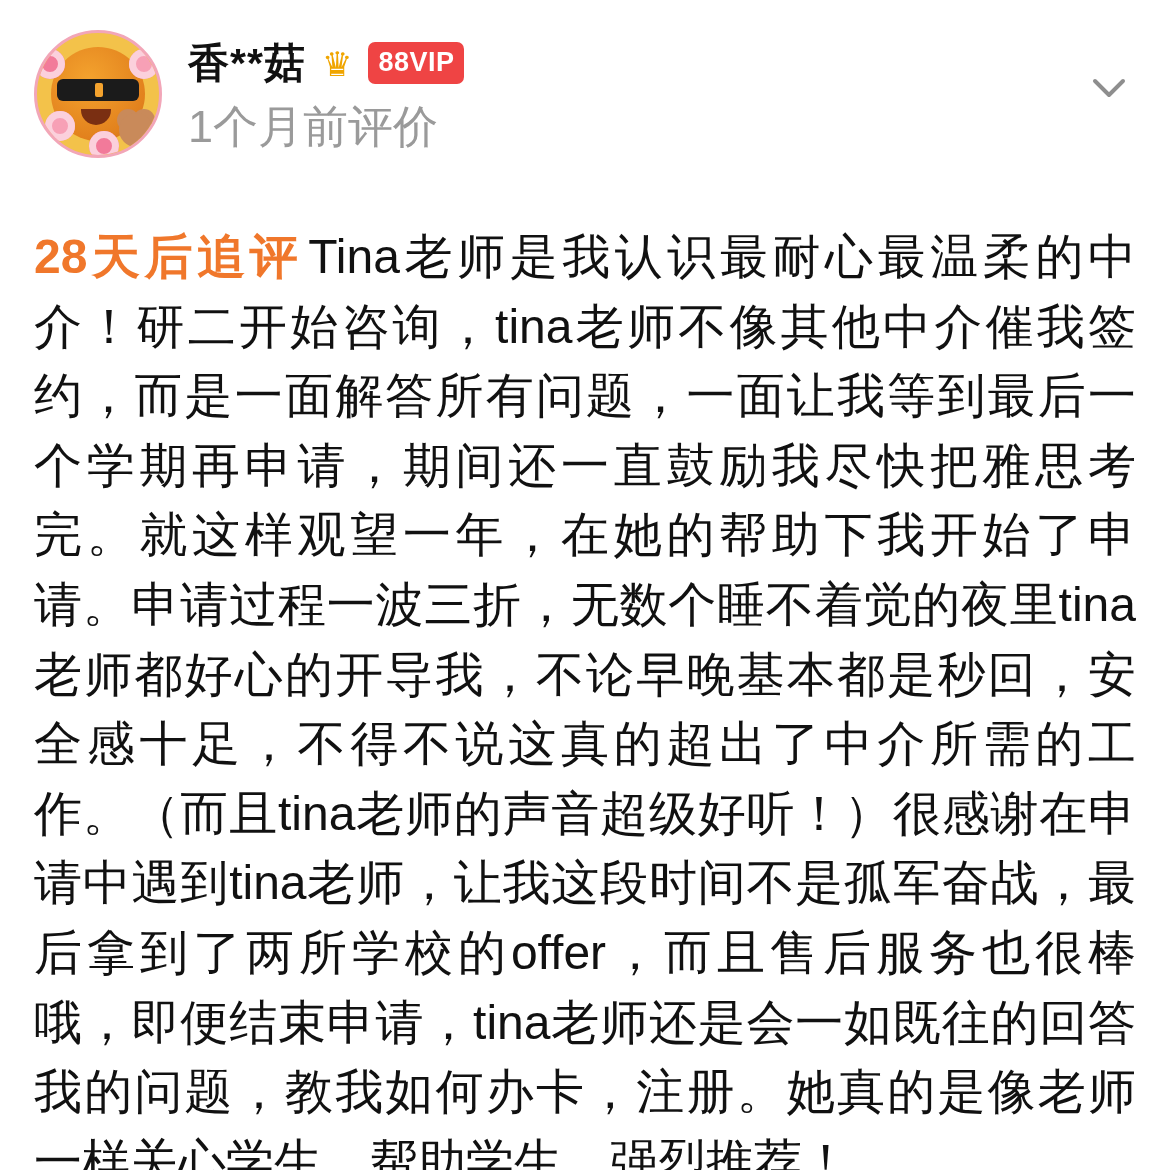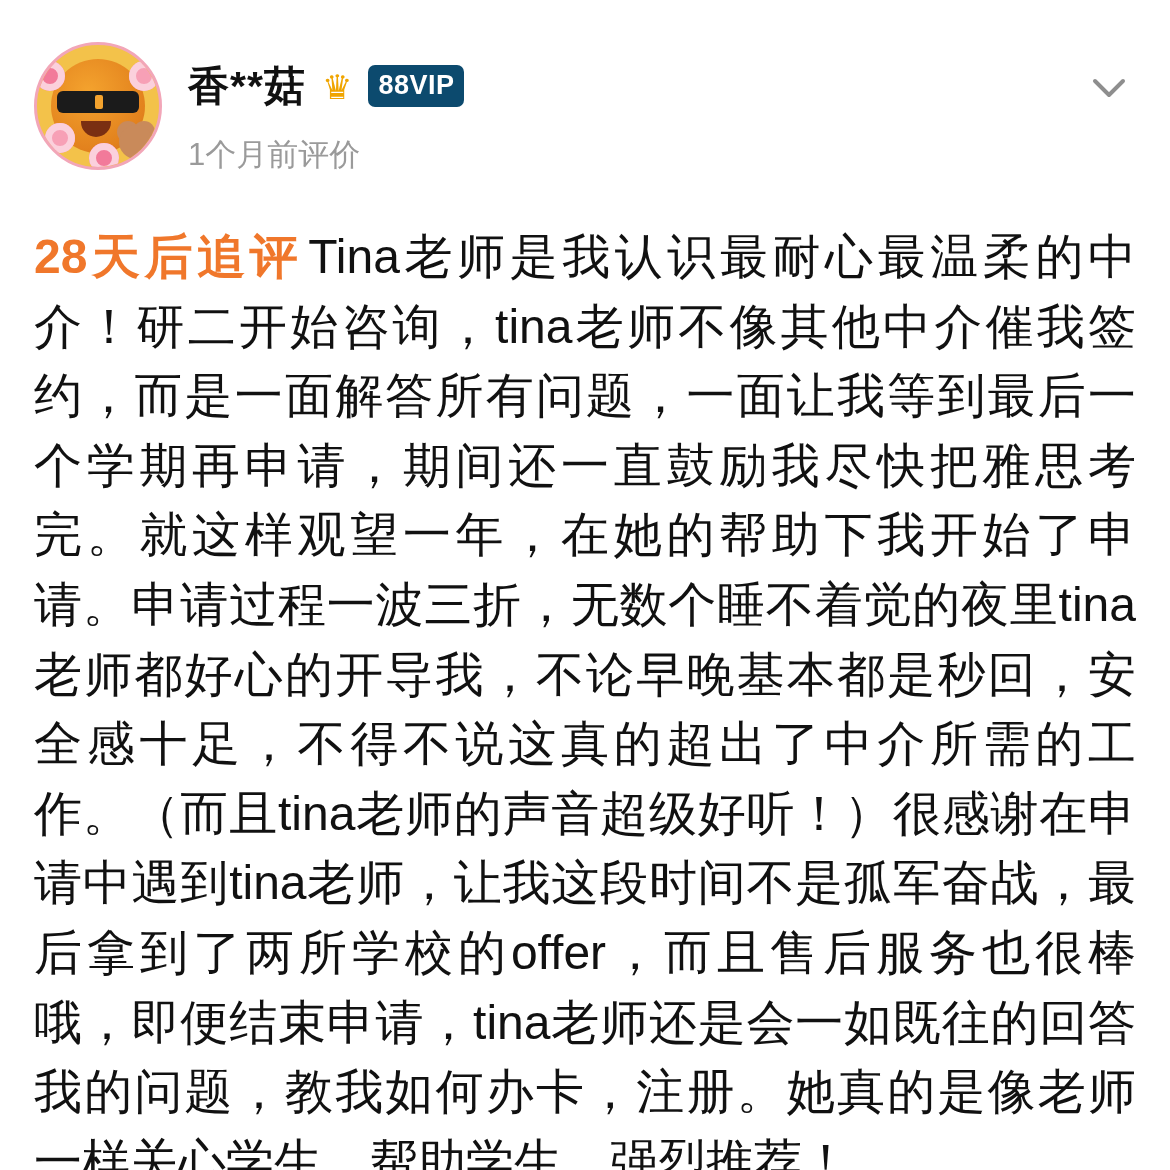--- a/index.html
+++ b/index.html
@@ -19,21 +19,21 @@
     height: 1170px;
     box-sizing: border-box;
     padding: 30px 34px 0 34px;
     background: #ffffff;
     position: relative;
   }
 
   
   .header {
     display: flex;
-    align-items: flex-end;
+    align-items: flex-start;
     height: 140px;
     position: relative;
   }
   .avatar {
     width: 128px;
     height: 128px;
     border-radius: 50%;
     flex: 0 0 128px;
     position: relative;
     overflow: hidden;
@@ -120,32 +120,32 @@
     line-height: 1;
   }
   .crown-icon {
     font-size: 34px;
     line-height: 1;
     color: #f0a500;
     position: relative;
     top: 1px;
   }
   .vip-badge {
-    background: #0c4a6e;
+    background: #ef4444;
     color: #ffffff;
     font-size: 27px;
     font-weight: 700;
     line-height: 1;
     padding: 7px 10px 8px 10px;
     border-radius: 7px;
     letter-spacing: 0.5px;
   }
   .timestamp {
-    margin-top: 32px;
-    font-size: 31px;
+    margin-top: 20px;
+    font-size: 45px;
     color: #9a9a9a;
     line-height: 1;
   }
   .chevron {
     position: absolute;
     right: 4px;
     top: 34px;
     width: 46px;
     height: 46px;
     cursor: pointer;

